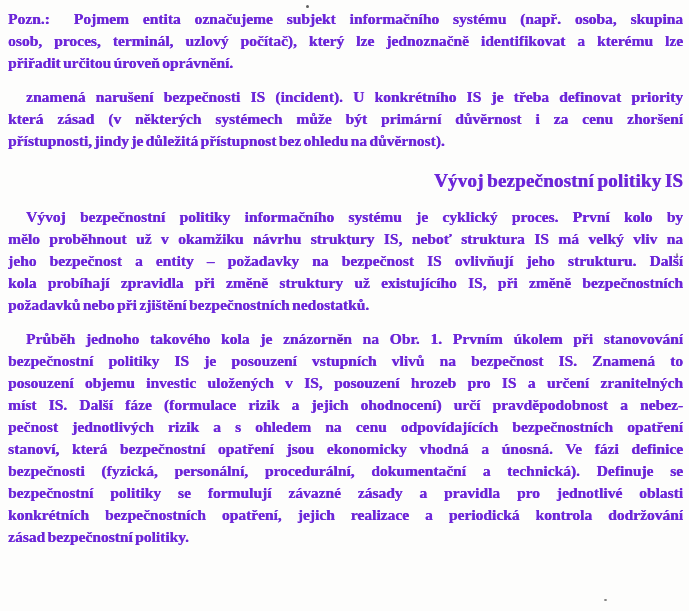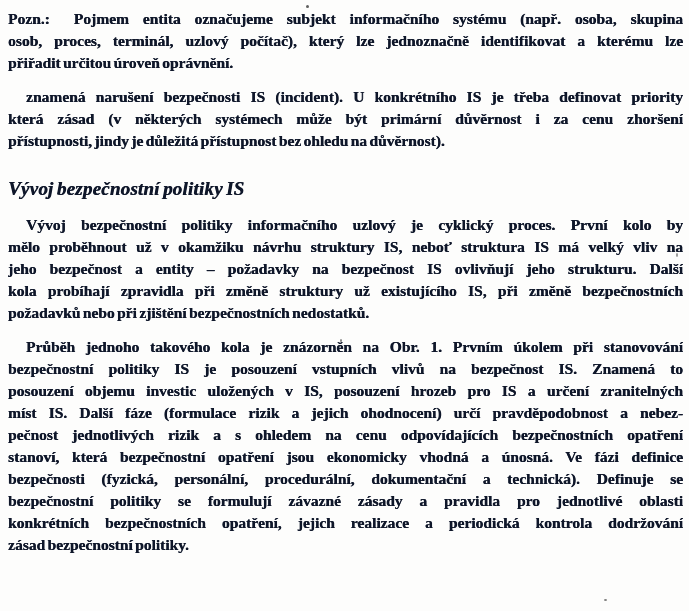--- a/index.html
+++ b/index.html
@@ -14,21 +14,21 @@
   }
   .page {
     position: relative;
     width: 689px;
     height: 611px;
     box-sizing: border-box;
     padding: 8px 6px 0 8px;
     font-family: "Liberation Serif", "DejaVu Serif", serif;
     font-weight: 700;
     font-size: 15.5px;
-    color: #0f172a;
+    color: #6d28d9;
     text-shadow: 0.35px 0 0 currentColor; 
     word-spacing: -1.5px;
   }
   .para {
     margin: 0;
   }
   .line {
     line-height: 22px;
     text-align: justify;
     text-align-last: justify;
@@ -46,28 +46,27 @@
   }
   .para-violation { margin-top: 12px; }
   .para-development { margin-top: 0; }
   .para-process { margin-top: 12px; }
 
   .note-label {
     padding-right: 24px;
   }
 
   .section-heading {
-    margin: 24px 0 12px 0;
+    margin: 16px 0 12px 0;
     font-size: 19px;
     line-height: 26px;
     font-weight: 700;
     letter-spacing: 0.2px;
-    text-align: left;
+    text-align: right;
     text-shadow: 0.5px 0 0 currentColor;
-    font-style: italic;
   }
 
   .artifact {
     position: absolute;
     background: #2a2a2a;
     border-radius: 50%;
     opacity: 0.75;
   }
 </style>
 </head>
@@ -90,21 +89,21 @@
         <div class="line">znamená narušení bezpečnosti IS (incident). U konkrétního IS je třeba definovat priority</div>
         <div class="line">která zásad (v některých systémech může být primární důvěrnost i za cenu zhoršení</div>
         <div class="line">přístupnosti, jindy je důležitá přístupnost bez ohledu na důvěrnost).</div>
       </div>
   </div>
 
   <h2 class="section-heading">Vývoj bezpečnostní politiky IS</h2>
 
   <div class="para para-development indent-first">
     <div class="lines">
-        <div class="line">Vývoj bezpečnostní politiky informačního uzlový je cyklický proces. První kolo by</div>
+        <div class="line">Vývoj bezpečnostní politiky informačního systému je cyklický proces. První kolo by</div>
         <div class="line">mělo proběhnout už v okamžiku návrhu struktury IS, neboť struktura IS má velký vliv na</div>
         <div class="line">jeho bezpečnost a entity –  požadavky na bezpečnost IS ovlivňují jeho strukturu. Další</div>
         <div class="line">kola probíhají zpravidla při změně struktury už existujícího IS, při změně bezpečnostních</div>
         <div class="line">požadavků nebo při zjištění bezpečnostních nedostatků.</div>
       </div>
   </div>
 
   <div class="para para-process indent-first">
     <div class="lines">
         <div class="line">Průběh jednoho takového kola je znázorněn na Obr. 1. Prvním úkolem při stanovování</div>

